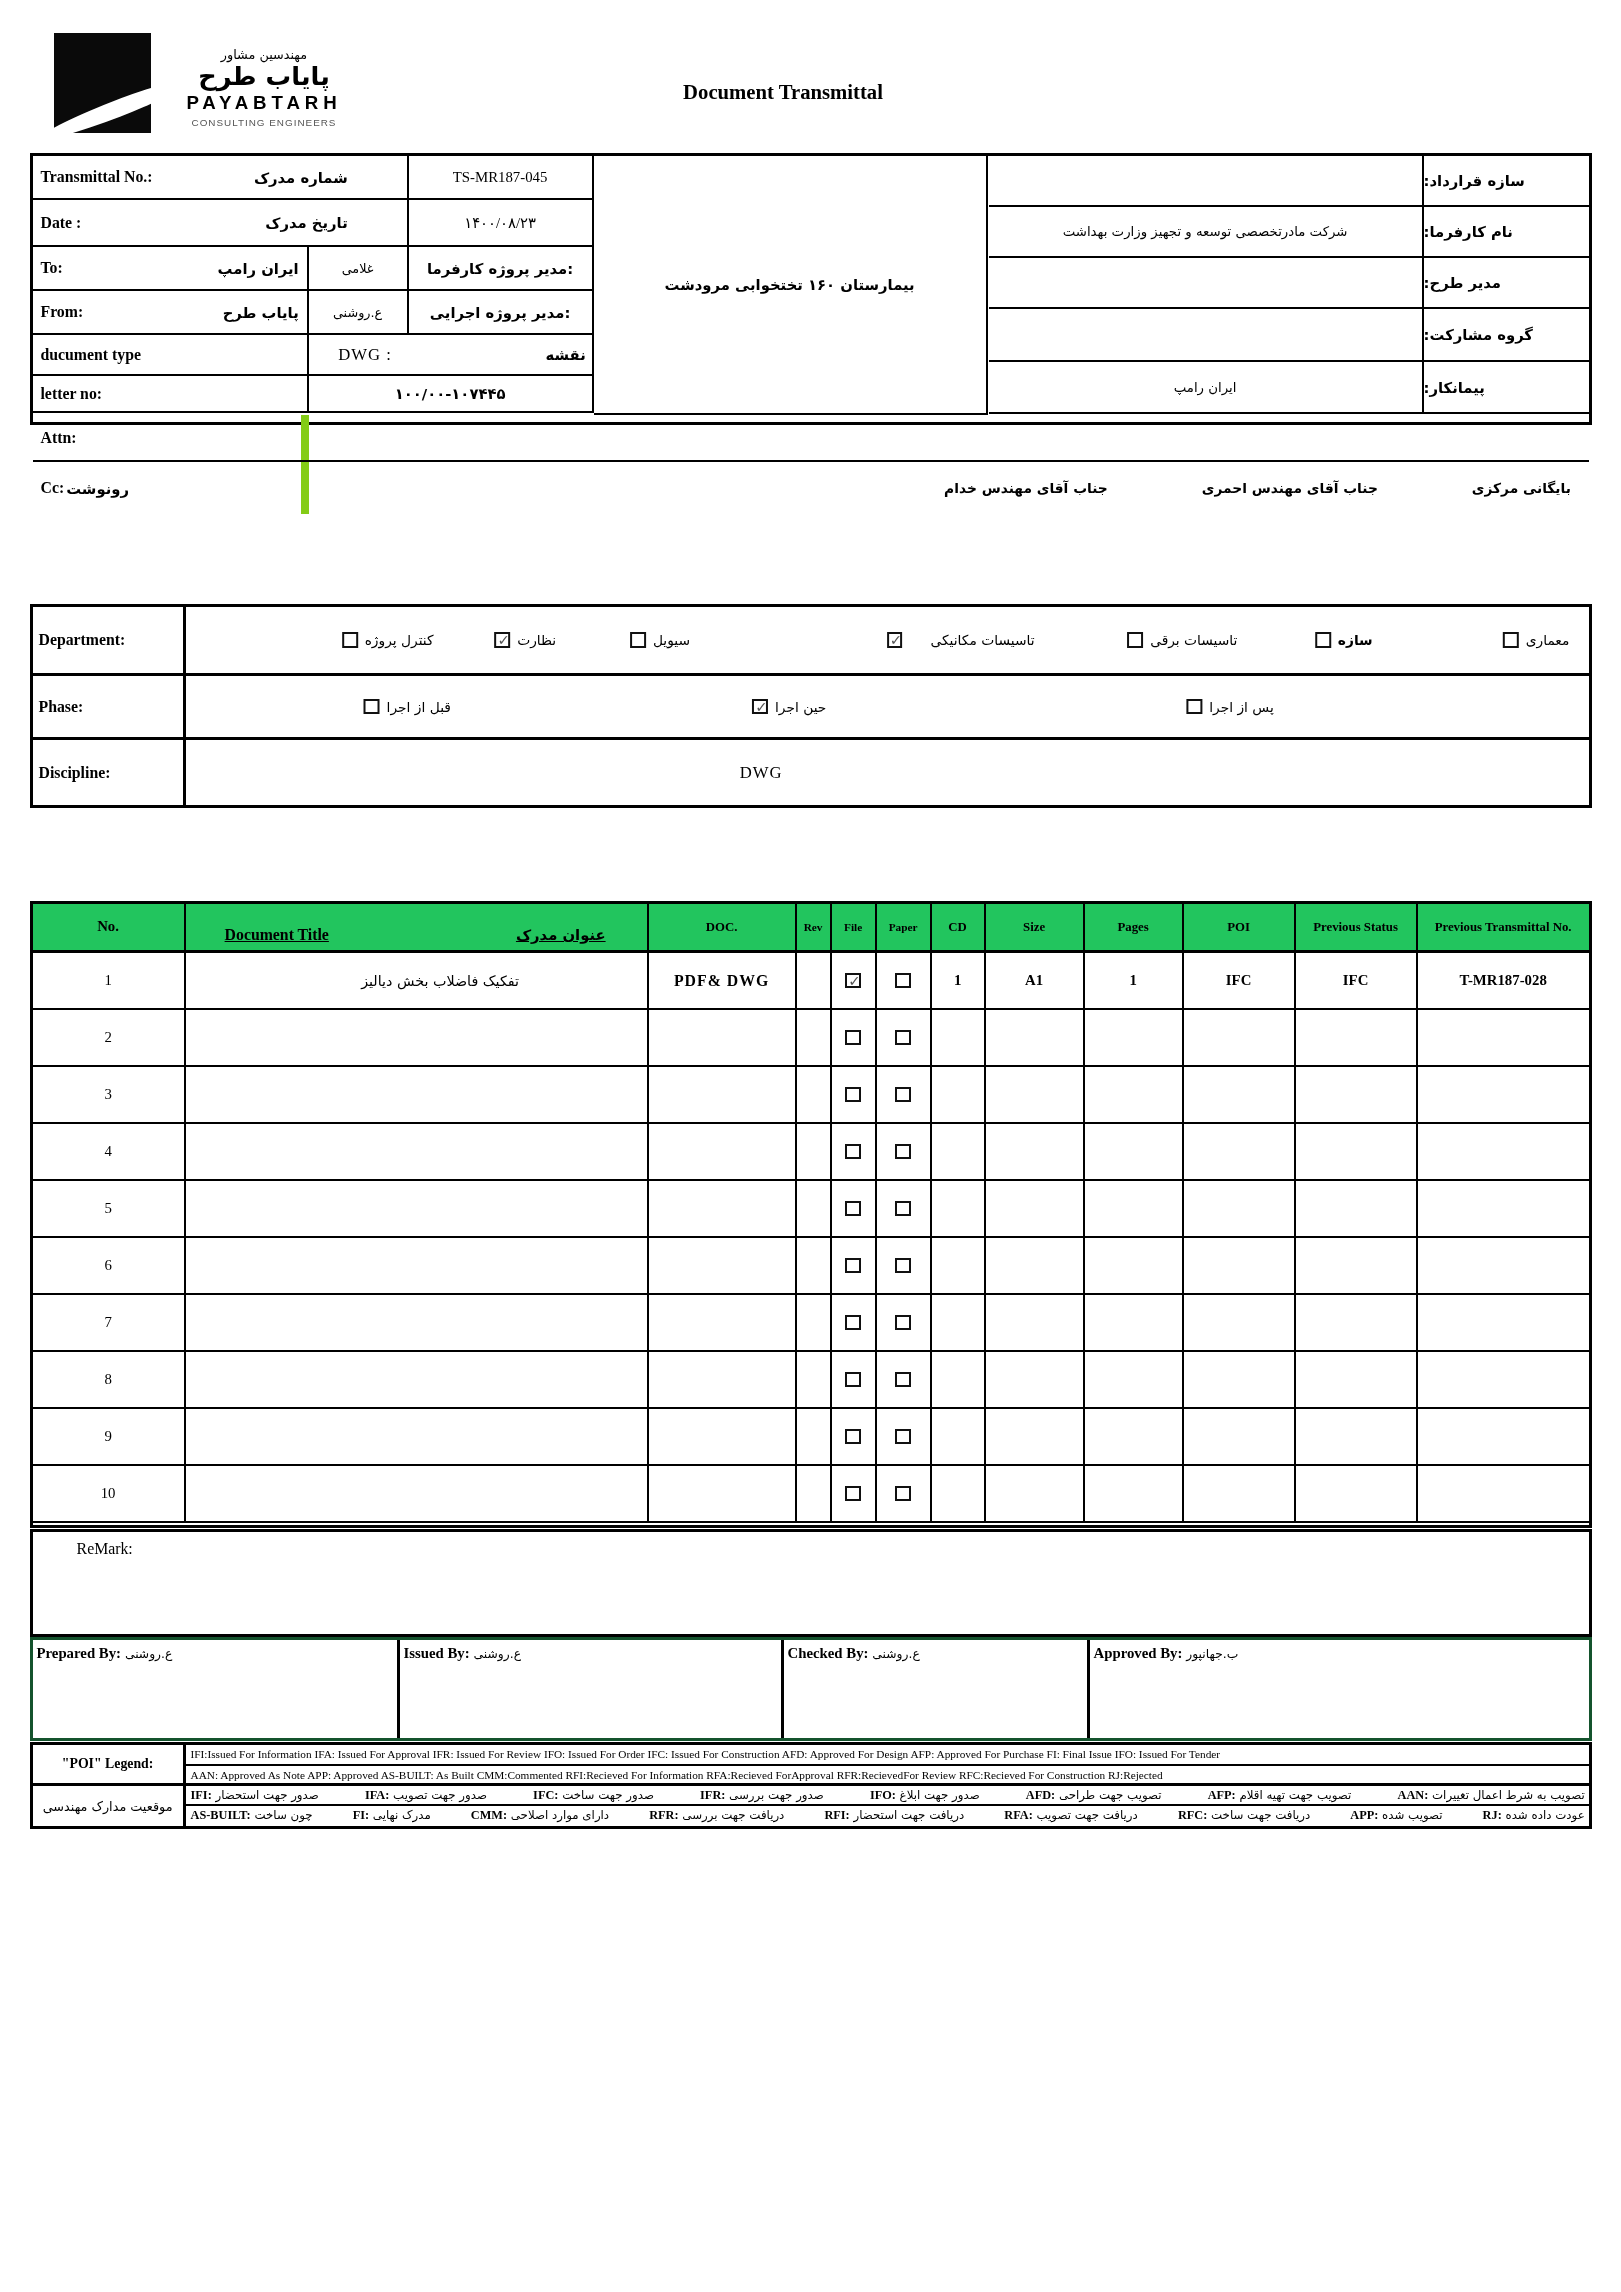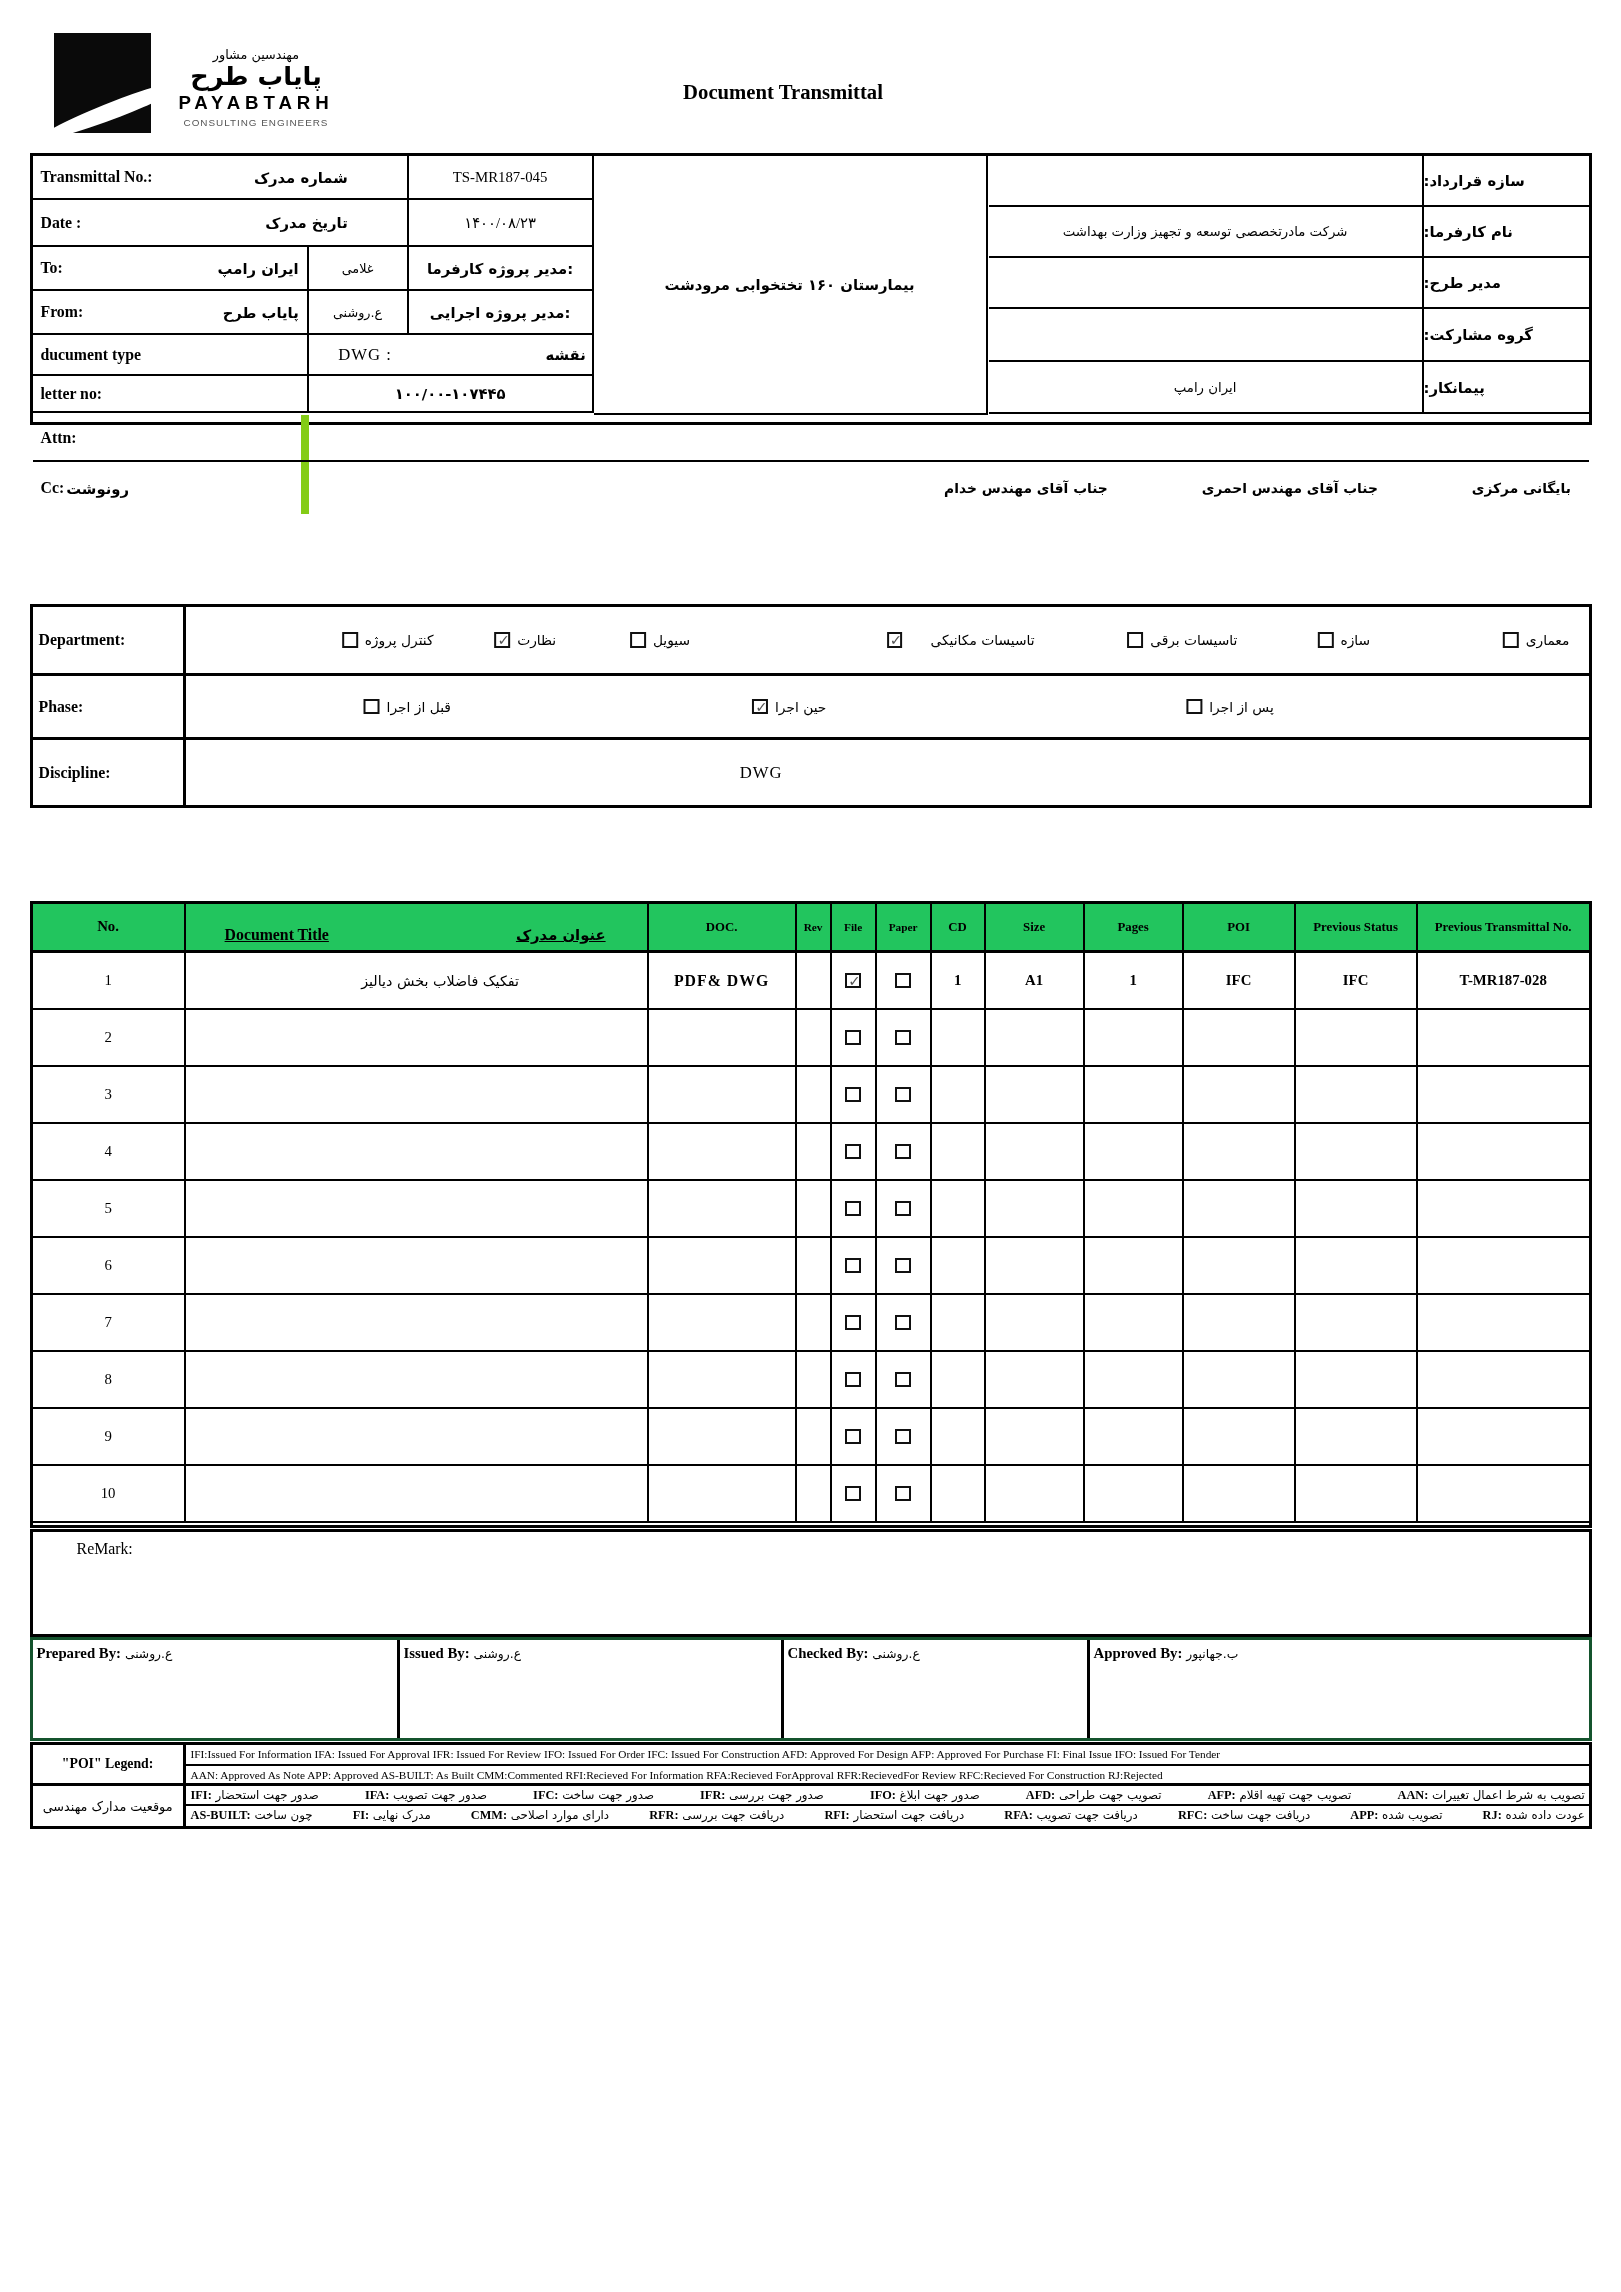--- a/index.html
+++ b/index.html
@@ -1,20 +1,20 @@
 <!DOCTYPE html>
 <html><head>
 <meta charset="utf-8">
 <style>
   * { box-sizing: border-box; margin: 0; padding: 0; }
   body { margin: 0; background: #fff; font-family: "Liberation Serif", "DejaVu Sans", serif; color: #000; }
   .page { position: relative; width: 1621px; height: 2292px; background: #fff; overflow: hidden; }
 
   
-  .logo { position: absolute; left: 54px; top: 33px; display: flex; gap: 14px; }
+  .logo { position: absolute; left: 54px; top: 33px; display: flex; gap: 22px; }
   .logo-box { position: relative; width: 97px; height: 100px; background: #0a0a0a; overflow: hidden; }
   .logo-swoosh { position: absolute; left: -17.7px; bottom: 13.8px; width: 148px; height: 16.7px; background: #fff;
                  transform: rotate(-21deg); border-radius: 60% 40% 45% 55% / 50%; }
   .logo-text { display: flex; flex-direction: column; align-items: center; width: 182px; padding-top: 13.8px; }
   .logo-fa-small { font-size: 12.8px; font-family: "DejaVu Sans", sans-serif; }
   .logo-fa-name  { font-size: 25.6px; font-weight: bold; font-family: "DejaVu Sans", sans-serif; line-height: 1.1; }
   .logo-en-name  { font-size: 18.7px; font-weight: bold; letter-spacing: 4.9px; font-family: "Liberation Sans", sans-serif; margin-top: 2px; }
   .logo-en-sub   { font-size: 9.9px; color: #555; letter-spacing: 1px; font-family: "Liberation Sans", sans-serif; margin-top: 3px; }
 
   .doc-title { position: absolute; top: 81px; left: 0; width: 1566px; text-align: center;
@@ -230,21 +230,21 @@
 
   <div class="t2">
     <div class="tlab">
         <span>Department:</span>
       </div>
     <div class="trow">
         <span class="item" style="left: 96.2%;">
           <span class="cb"></span>
           <span class="ilab">معماری</span>
         </span>
-        <span class="item" style="left: 82.5%;">
+        <span class="item" style="left: 82.5%; font-weight: bold;">
           <span class="cb"></span>
           <span class="ilab">سازه</span>
         </span>
         <span class="item" style="left: 71%;">
           <span class="cb"></span>
           <span class="ilab">تاسیسات برقی</span>
         </span>
         <span class="item" style="left: 55.2%; gap: 28px;">
           <span class="cb checked"></span>
           <span class="ilab">تاسیسات مکانیکی</span>

